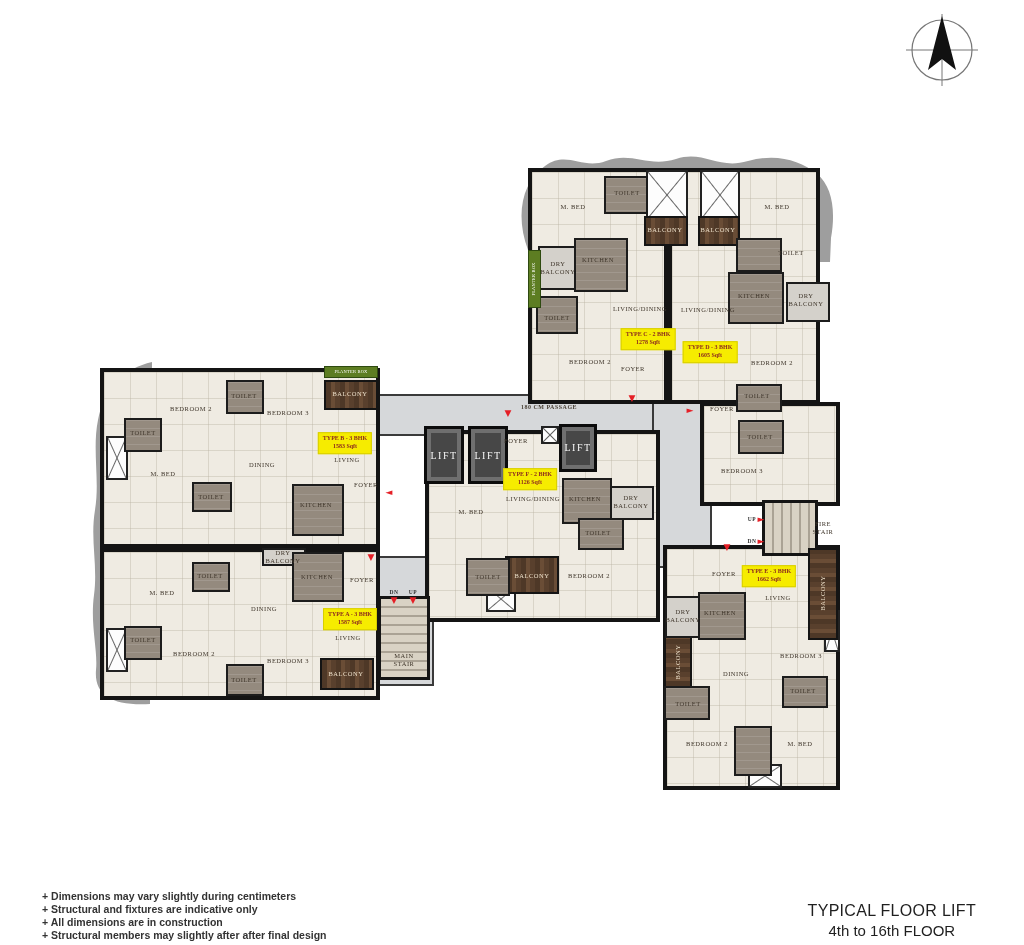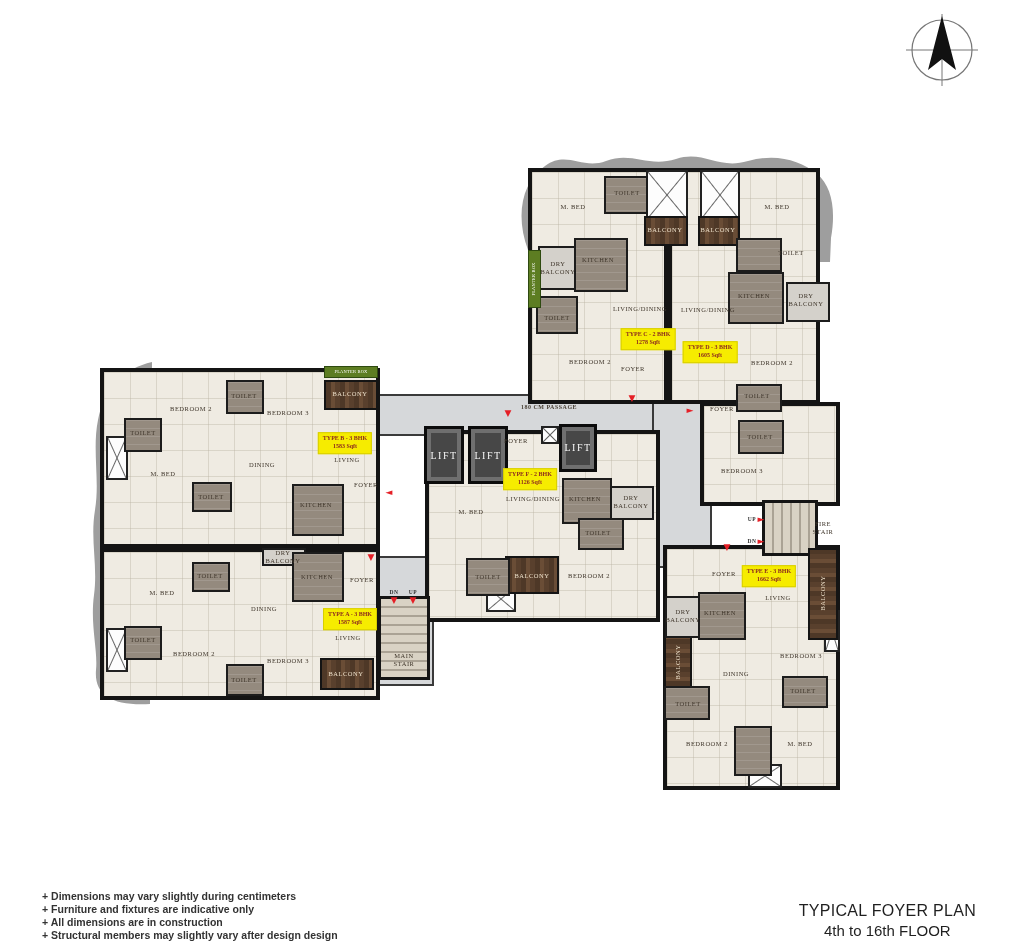--- a/index.html
+++ b/index.html
@@ -242,21 +242,21 @@
 
 <svg id="compass" width="88" height="88" viewBox="0 0 88 88" xmlns="http://www.w3.org/2000/svg">
   <circle cx="44" cy="44" r="30" fill="none" stroke="#777" stroke-width="1.2"></circle>
   <line x1="44" y1="8" x2="44" y2="80" stroke="#777" stroke-width="1"></line>
   <line x1="8" y1="44" x2="80" y2="44" stroke="#777" stroke-width="1"></line>
   <polygon points="44,10 58,64 44,53 30,64" fill="#111"></polygon>
 </svg>
 
 <div id="notes">
     <div>+  Dimensions may vary slightly during centimeters</div>
-    <div>+  Furniture and fixtures are indicative only</div>
+    <div>+  Structural and fixtures are indicative only</div>
     <div>+  All dimensions are in construction</div>
-    <div>+  Structural members may slightly vary after design design</div>
+    <div>+  Structural members may slightly after after final design</div>
   </div>
 
 <div id="title-block">
-  <div id="title-line1">TYPICAL FOYER PLAN</div>
+  <div id="title-line1">TYPICAL FLOOR LIFT</div>
   <div id="title-line2">4th to 16th FLOOR</div>
 </div>
 
 </body></html>

